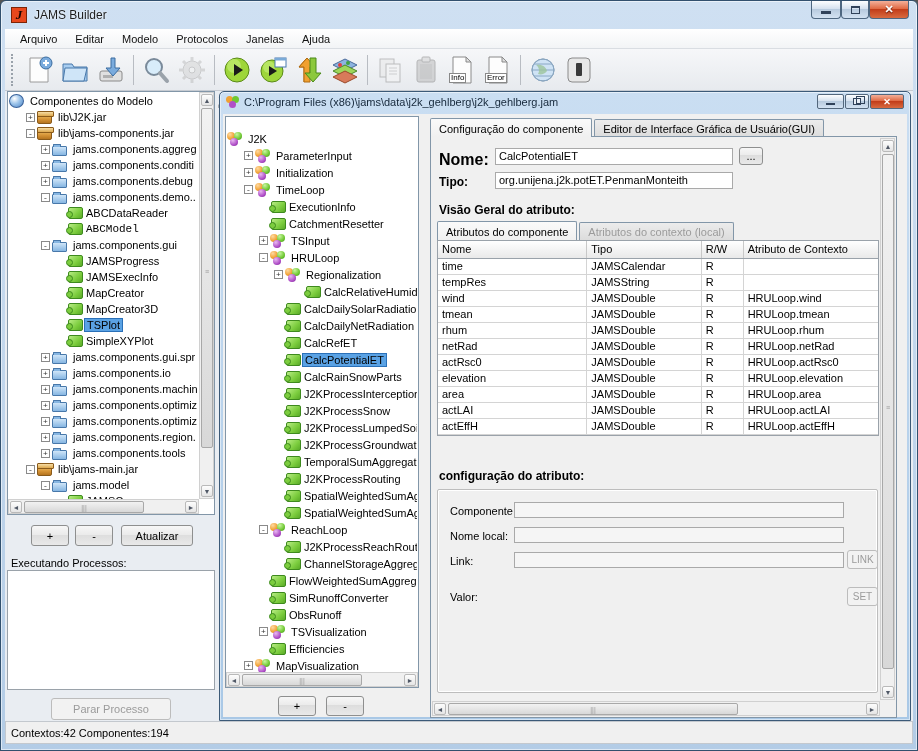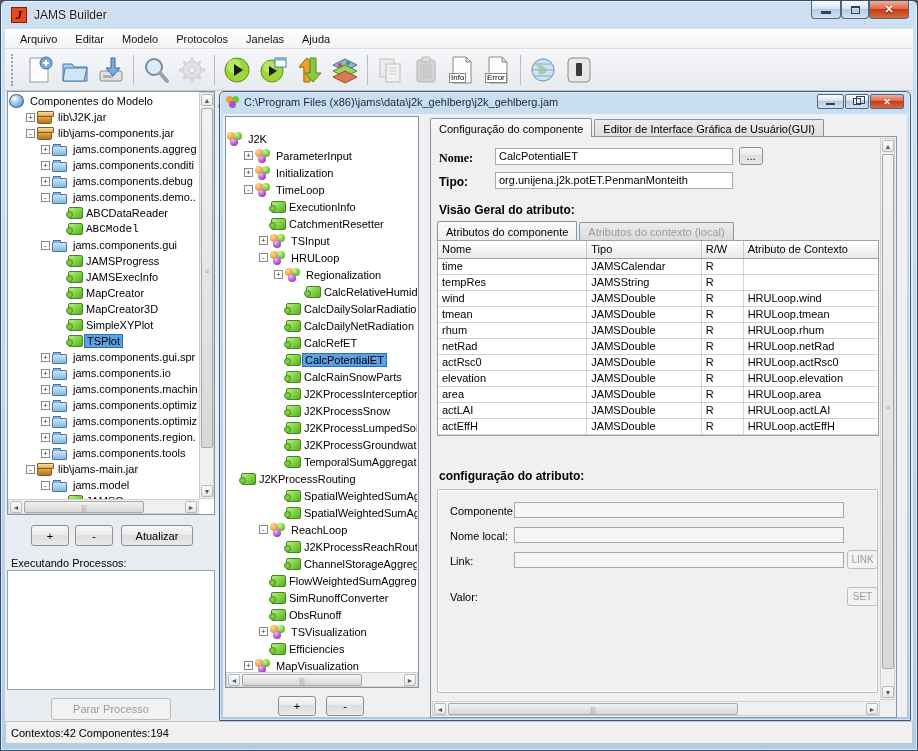--- a/index.html
+++ b/index.html
@@ -426,26 +426,26 @@
             <span class="tree-label">MapCreator</span>
           </div>
           <div class="tree-row" style="padding-left: 45px;">
             <span class="expander"></span>
             <span class="tree-ico icon-puzzle"></span>
             <span class="tree-label">MapCreator3D</span>
           </div>
           <div class="tree-row" style="padding-left: 45px;">
             <span class="expander"></span>
             <span class="tree-ico icon-puzzle"></span>
-            <span class="tree-label">SimpleXYPlot</span>
+            <span class="tree-label sel">TSPlot</span>
           </div>
           <div class="tree-row" style="padding-left: 45px;">
             <span class="expander"></span>
             <span class="tree-ico icon-puzzle"></span>
-            <span class="tree-label sel">TSPlot</span>
+            <span class="tree-label">SimpleXYPlot</span>
           </div>
           <div class="tree-row" style="padding-left: 30px;">
             <span class="expander">
               <span class="box">+</span>
             </span>
             <span class="tree-ico icon-folder"></span>
             <span class="tree-label">jams.components.gui.spr</span>
           </div>
           <div class="tree-row" style="padding-left: 30px;">
             <span class="expander">
@@ -698,21 +698,21 @@
               <div class="tree-row h17" style="padding-left: 45px;">
                 <span class="expander"></span>
                 <span class="tree-ico icon-puzzle"></span>
                 <span class="tree-label">J2KProcessGroundwater</span>
               </div>
               <div class="tree-row h17" style="padding-left: 45px;">
                 <span class="expander"></span>
                 <span class="tree-ico icon-puzzle"></span>
                 <span class="tree-label">TemporalSumAggregator</span>
               </div>
-              <div class="tree-row h17" style="">
+              <div class="tree-row h17" style="padding-left: 45px;">
                 <span class="expander"></span>
                 <span class="tree-ico icon-puzzle"></span>
                 <span class="tree-label">J2KProcessRouting</span>
               </div>
               <div class="tree-row h17" style="padding-left: 45px;">
                 <span class="expander"></span>
                 <span class="tree-ico icon-puzzle"></span>
                 <span class="tree-label">SpatialWeightedSumAggr</span>
               </div>
               <div class="tree-row h17" style="padding-left: 45px;">
@@ -796,21 +796,21 @@
           <div class="btn" style="width:38px; height:20px;">+</div>
           <div class="btn" style="width:38px; height:20px;">-</div>
         </div>
 
         <div class="tabs" style="left:207px; top:3px; height:20px;">
           <div class="tab active">Configuração do componente</div>
           <div class="tab">Editor de Interface Gráfica de Usuário(GUI)</div>
         </div>
 
         <div class="cfg-panel">
-          <div class="cfg-label" style="left:8px; top:14px; font-size:12px;font-family:Liberation Serif, serif;">Nome:</div>
+          <div class="cfg-label" style="left:8px; top:14px; font-size:16px;">Nome:</div>
           <div class="tf" style="left:64px; top:11px; width:238px; height:17px;">CalcPotentialET</div>
           <div class="btn" style="position:absolute; left:308px; top:10px; width:24px; height:18px;">...</div>
 
           <div class="cfg-label" style="left:8px; top:38px; font-size:12px;">Tipo:</div>
           <div class="tf" style="left:64px; top:35px; width:238px; height:17px;">org.unijena.j2k.potET.PenmanMonteith</div>
 
           <div class="hd" style="left:8px; top:66px;">Visão Geral do atributo:</div>
 
           <div class="tabs" style="left:6px; top:84px; height:19px;">
             <div class="tab active">Atributos do componente</div>

